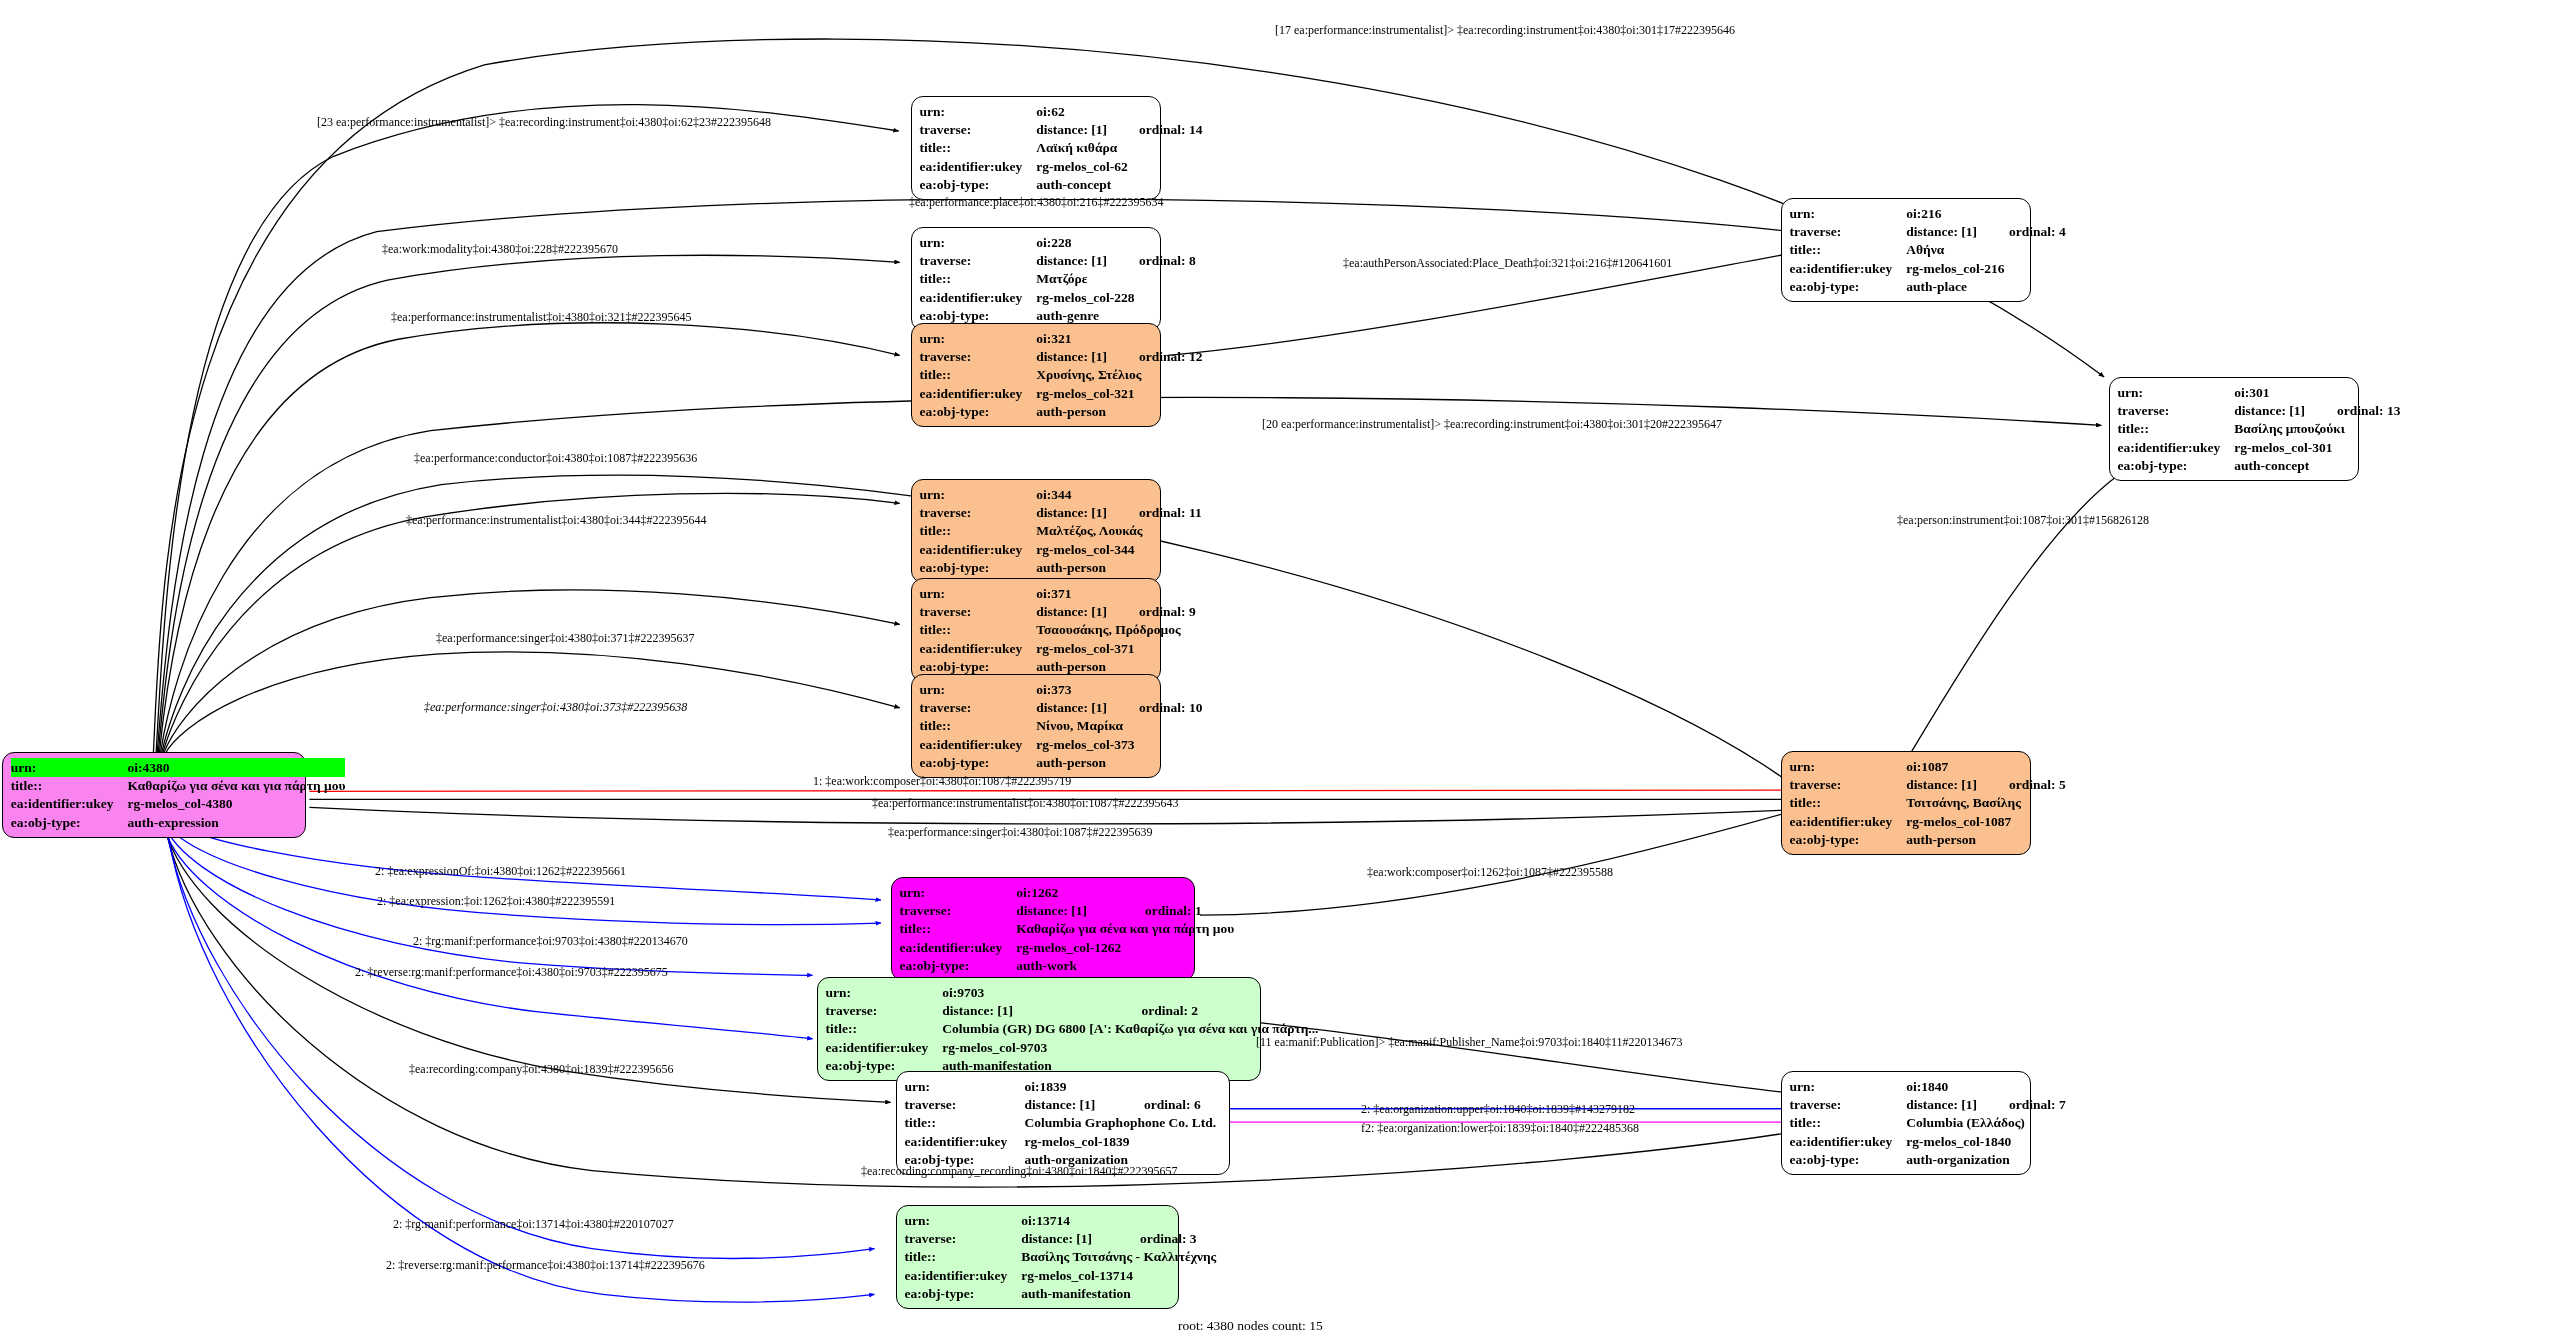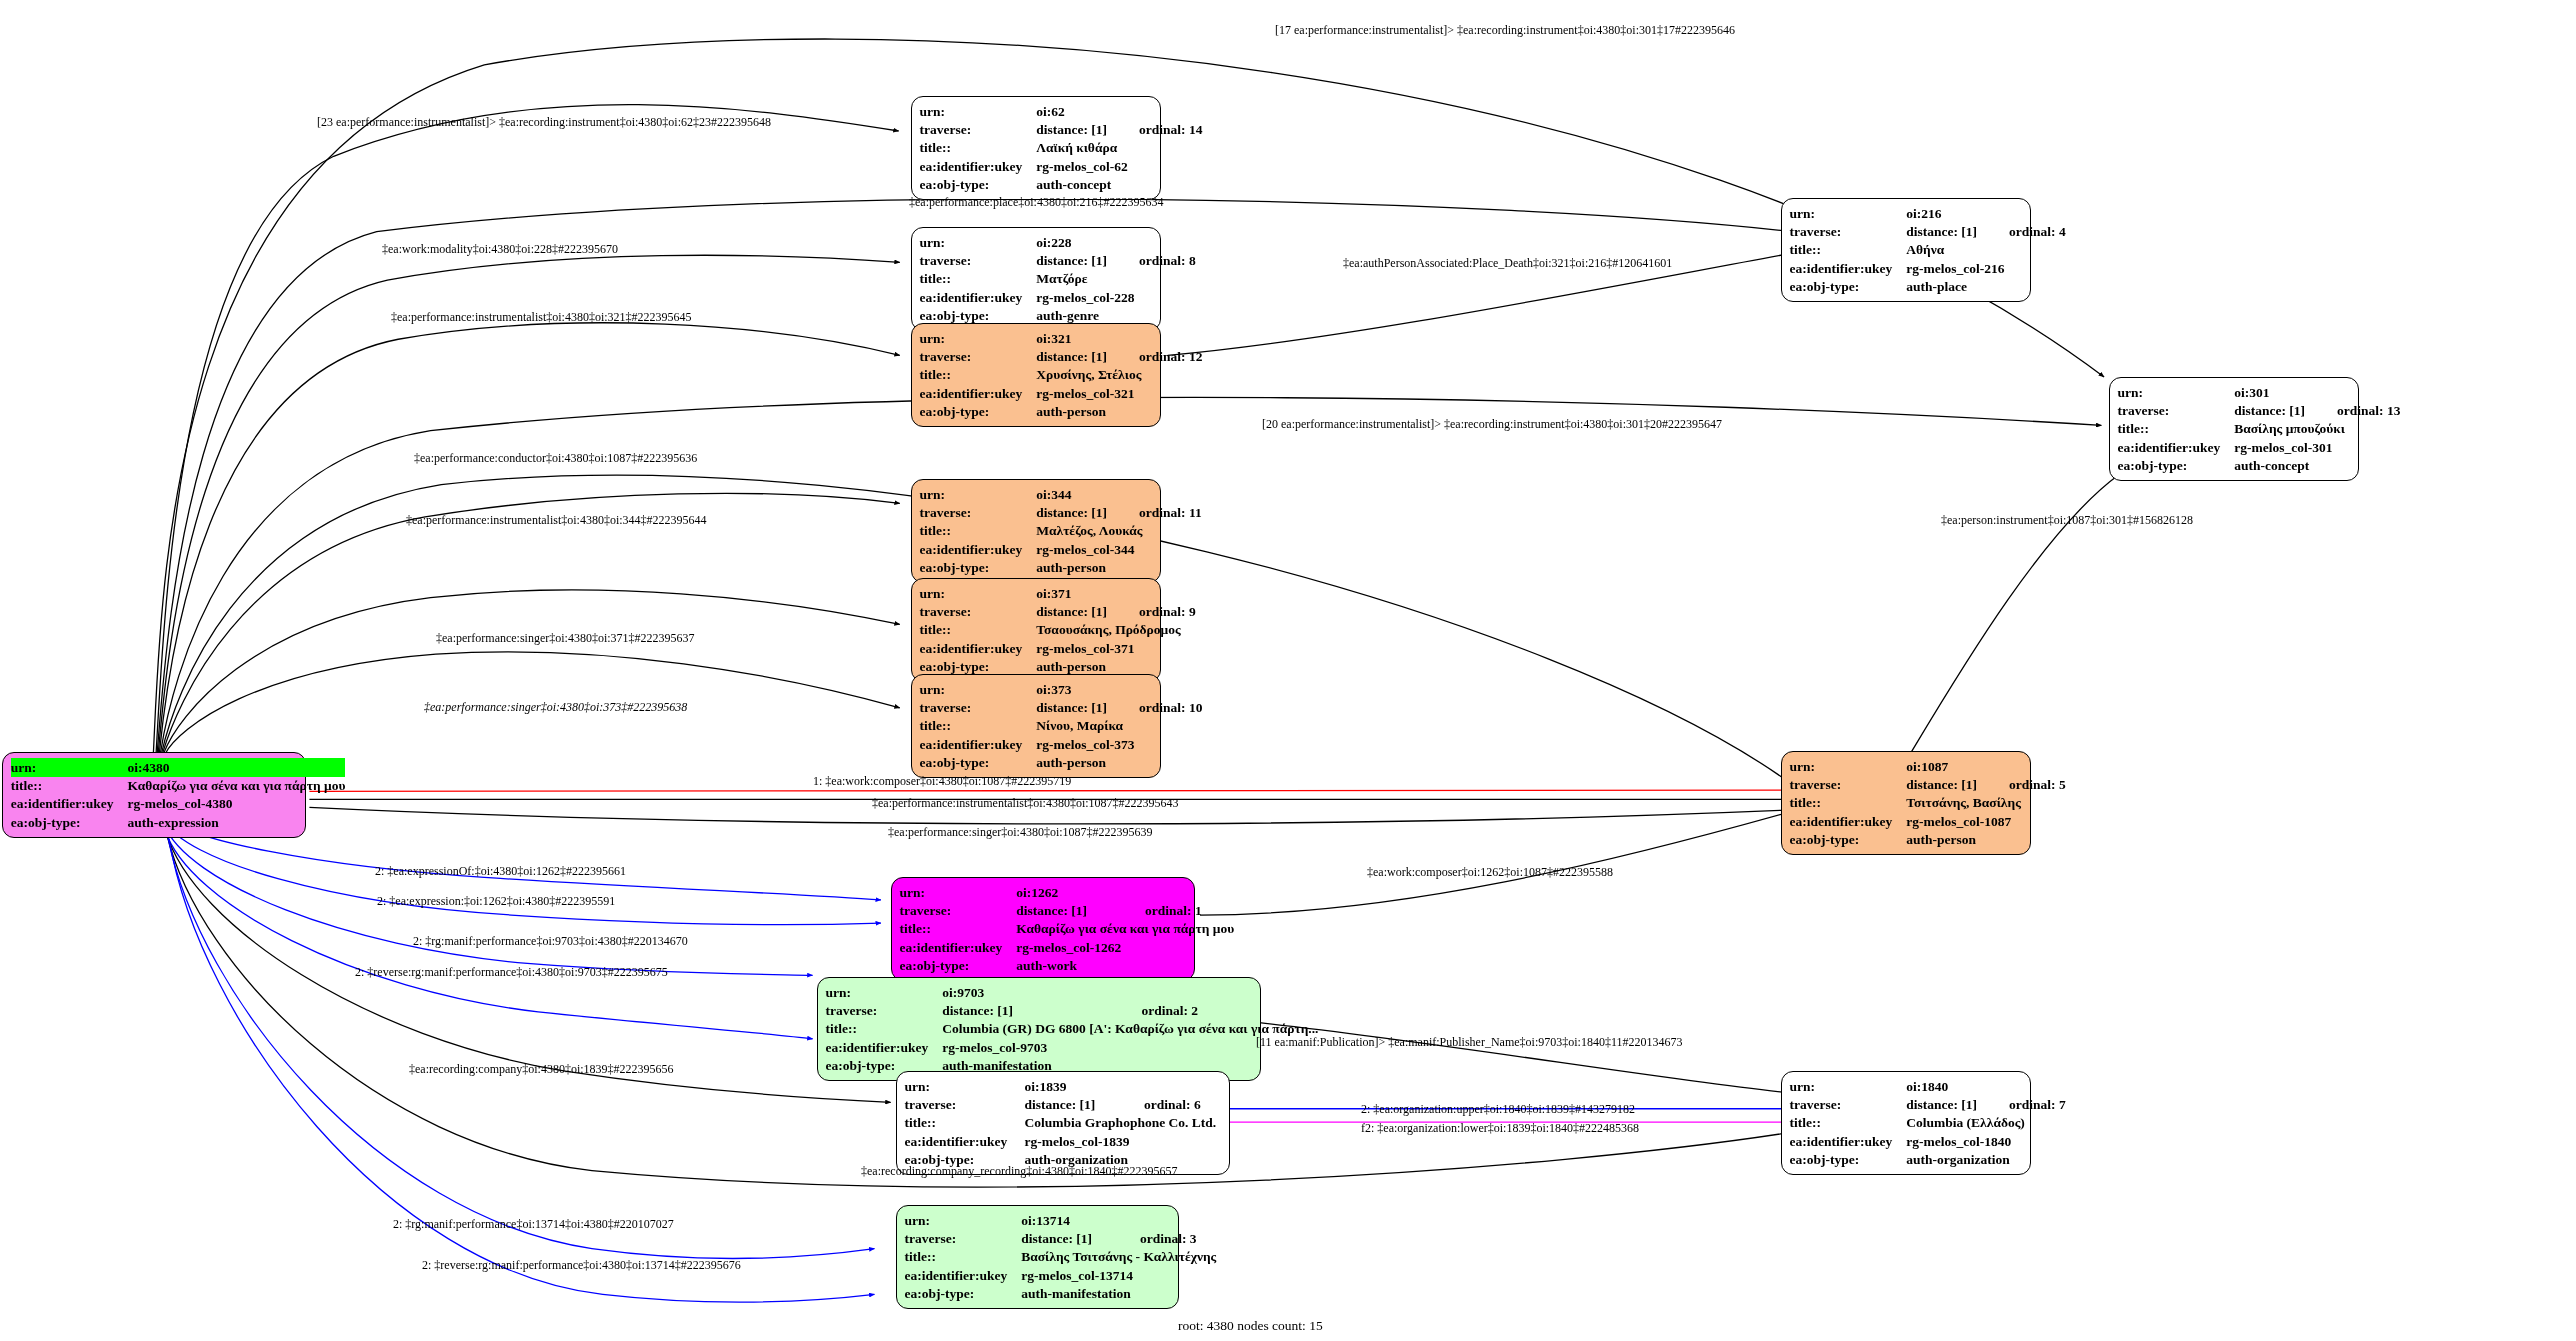--- a/index.html
+++ b/index.html
@@ -542,33 +542,33 @@
   <div class="elabel" style="left:317px;top:116px;">[23 ea:performance:instrumentalist]&gt; ‡ea:recording:instrument‡oi:4380‡oi:62‡23#222395648</div>
   <div class="elabel" style="left:909px;top:196px;">‡ea:performance:place‡oi:4380‡oi:216‡#222395634</div>
   <div class="elabel" style="left:382px;top:243px;">‡ea:work:modality‡oi:4380‡oi:228‡#222395670</div>
   <div class="elabel" style="left:391px;top:311px;">‡ea:performance:instrumentalist‡oi:4380‡oi:321‡#222395645</div>
   <div class="elabel" style="left:1343px;top:257px;">‡ea:authPersonAssociated:Place_Death‡oi:321‡oi:216‡#120641601</div>
   <div class="elabel" style="left:1262px;top:418px;">[20 ea:performance:instrumentalist]&gt; ‡ea:recording:instrument‡oi:4380‡oi:301‡20#222395647</div>
   <div class="elabel" style="left:414px;top:452px;">‡ea:performance:conductor‡oi:4380‡oi:1087‡#222395636</div>
   <div class="elabel" style="left:406px;top:514px;">‡ea:performance:instrumentalist‡oi:4380‡oi:344‡#222395644</div>
   <div class="elabel" style="left:436px;top:632px;">‡ea:performance:singer‡oi:4380‡oi:371‡#222395637</div>
   <div class="elabel" style="left:424px;top:701px;font-style:italic;">‡ea:performance:singer‡oi:4380‡oi:373‡#222395638</div>
-  <div class="elabel" style="left:1941px;top:514px;">‡ea:person:instrument‡oi:1087‡oi:301‡#156826128</div>
+  <div class="elabel" style="left:1897px;top:514px;">‡ea:person:instrument‡oi:1087‡oi:301‡#156826128</div>
   <div class="elabel" style="left:813px;top:775px;">1: ‡ea:work:composer‡oi:4380‡oi:1087‡#222395719</div>
   <div class="elabel" style="left:872px;top:797px;">‡ea:performance:instrumentalist‡oi:4380‡oi:1087‡#222395643</div>
   <div class="elabel" style="left:888px;top:826px;">‡ea:performance:singer‡oi:4380‡oi:1087‡#222395639</div>
   <div class="elabel" style="left:1367px;top:866px;">‡ea:work:composer‡oi:1262‡oi:1087‡#222395588</div>
   <div class="elabel" style="left:375px;top:865px;">2: ‡ea:expressionOf:‡oi:4380‡oi:1262‡#222395661</div>
   <div class="elabel" style="left:377px;top:895px;">2: ‡ea:expression:‡oi:1262‡oi:4380‡#222395591</div>
   <div class="elabel" style="left:371px;top:935px;margin-left:42px;">2: ‡rg:manif:performance‡oi:9703‡oi:4380‡#220134670</div>
   <div class="elabel" style="left:355px;top:966px;">2: ‡reverse:rg:manif:performance‡oi:4380‡oi:9703‡#222395675</div>
   <div class="elabel" style="left:1256px;top:1036px;">[11 ea:manif:Publication]&gt; ‡ea:manif:Publisher_Name‡oi:9703‡oi:1840‡11#220134673</div>
   <div class="elabel" style="left:409px;top:1063px;">‡ea:recording:company‡oi:4380‡oi:1839‡#222395656</div>
   <div class="elabel" style="left:1361px;top:1103px;">2: ‡ea:organization:upper‡oi:1840‡oi:1839‡#143279182</div>
   <div class="elabel" style="left:1361px;top:1122px;">f2: ‡ea:organization:lower‡oi:1839‡oi:1840‡#222485368</div>
   <div class="elabel" style="left:861px;top:1165px;">‡ea:recording:company_recording‡oi:4380‡oi:1840‡#222395657</div>
   <div class="elabel" style="left:393px;top:1218px;">2: ‡rg:manif:performance‡oi:13714‡oi:4380‡#220107027</div>
-  <div class="elabel" style="left:386px;top:1259px;margin-left:36px;">2: ‡reverse:rg:manif:performance‡oi:4380‡oi:13714‡#222395676</div>
+  <div class="elabel" style="left:386px;top:1259px;">2: ‡reverse:rg:manif:performance‡oi:4380‡oi:13714‡#222395676</div>
 
   <div class="footer" style="left:1178px;top:1318px;">root: 4380 nodes count: 15</div>
 
 </div>
 
 
 </body></html>

